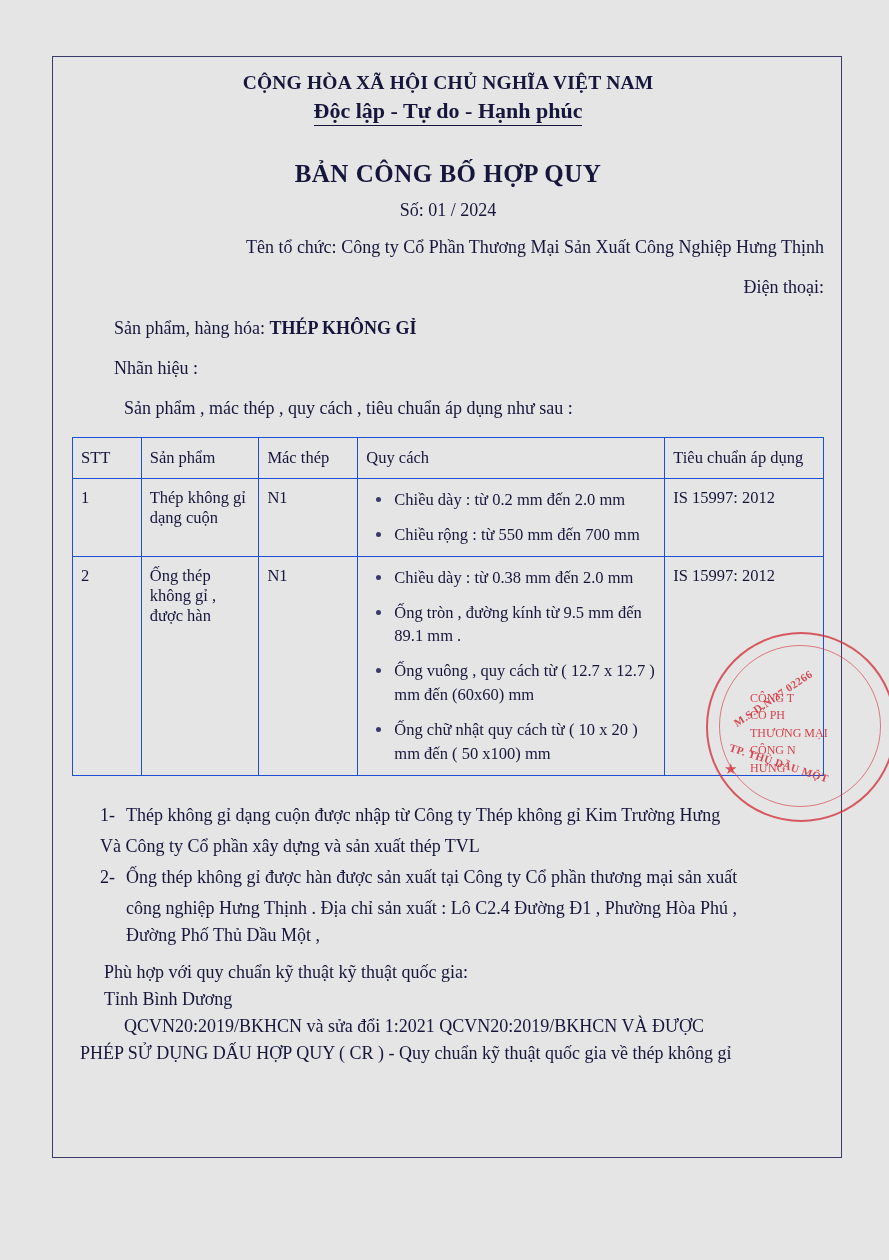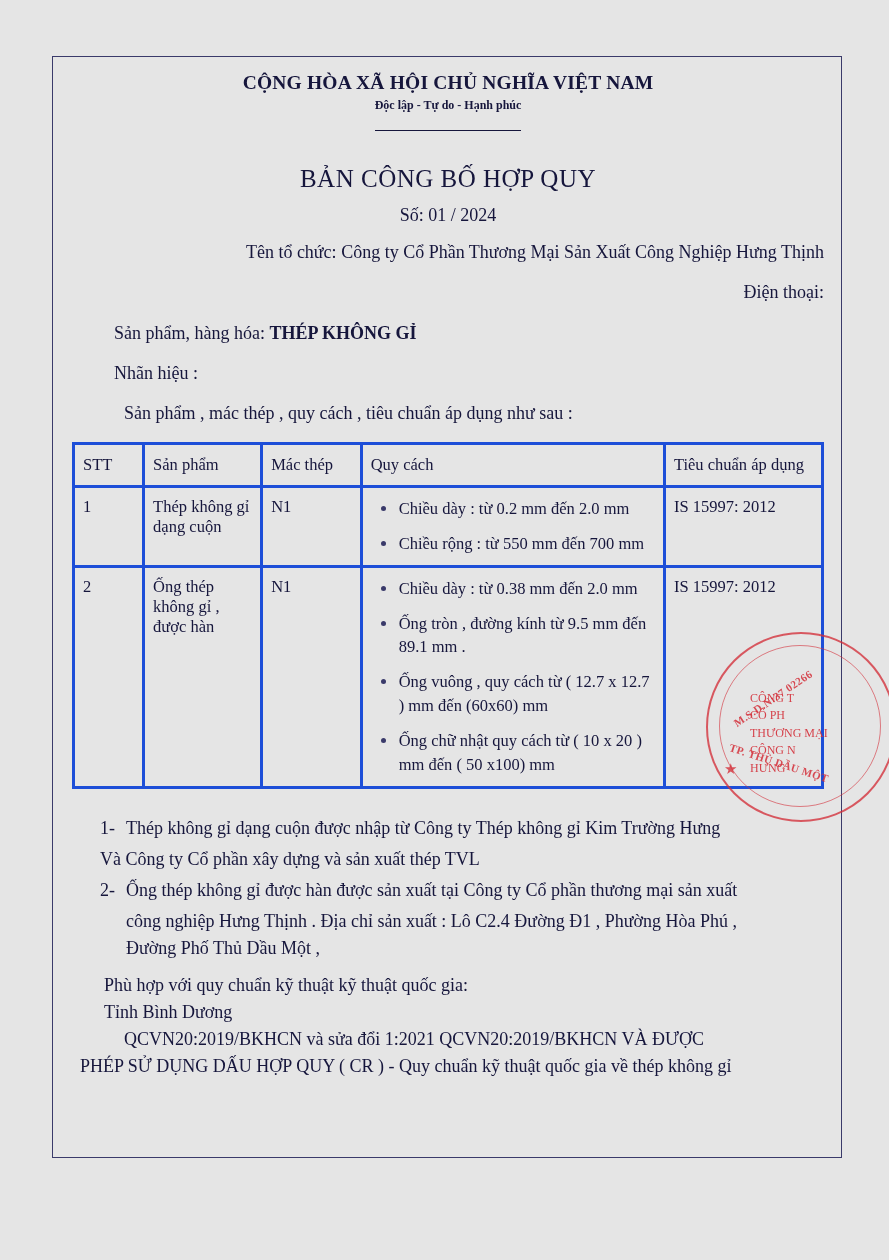--- a/index.html
+++ b/index.html
@@ -45,32 +45,32 @@
   .center { text-align: center; }
 
   .nation-title {
     font-size: 19.5px;
     font-weight: bold;
     letter-spacing: 0.2px;
     color: #16163c;
     margin-top: 4px;
   }
   .nation-sub {
-    font-size: 12px;
+    font-size: 22px;
     font-weight: bold;
     color: #16163c;
     margin-top: 4px;
     display: inline-block;
     border-bottom: 1.4px solid #16163c;
-    padding-bottom: 17px;
+    padding-bottom: 1px;
   }
 
   .doc-title {
     font-size: 25px;
-    font-weight: normal;
+    font-weight: bold;
     color: #16163c;
     margin-top: 34px;
     letter-spacing: 0.5px;
   }
   .doc-number {
     font-size: 18px;
     margin-top: 12px;
     color: #16163c;
   }
 
@@ -87,21 +87,21 @@
   .bold { font-weight: bold; }
 
   table.spec {
     margin-top: 14px;
     border-collapse: collapse;
     width: 752px;
     font-size: 16.5px;
     color: #16163c;
   }
   table.spec th, table.spec td {
-    border: 3px solid #1d4ed8;
+    border: 1px solid #1d4ed8;
     vertical-align: top;
     padding: 9px 8px;
     text-align: left;
     font-weight: normal;
   }
   table.spec thead td {
     padding-top: 10px;
     padding-bottom: 10px;
   }
   .col-stt { width: 56px; text-align: center; }

